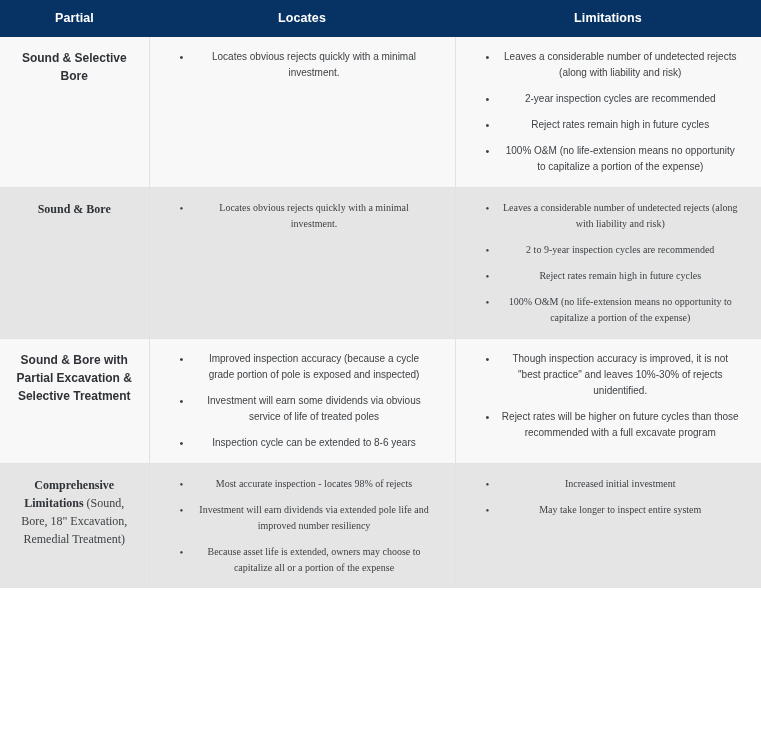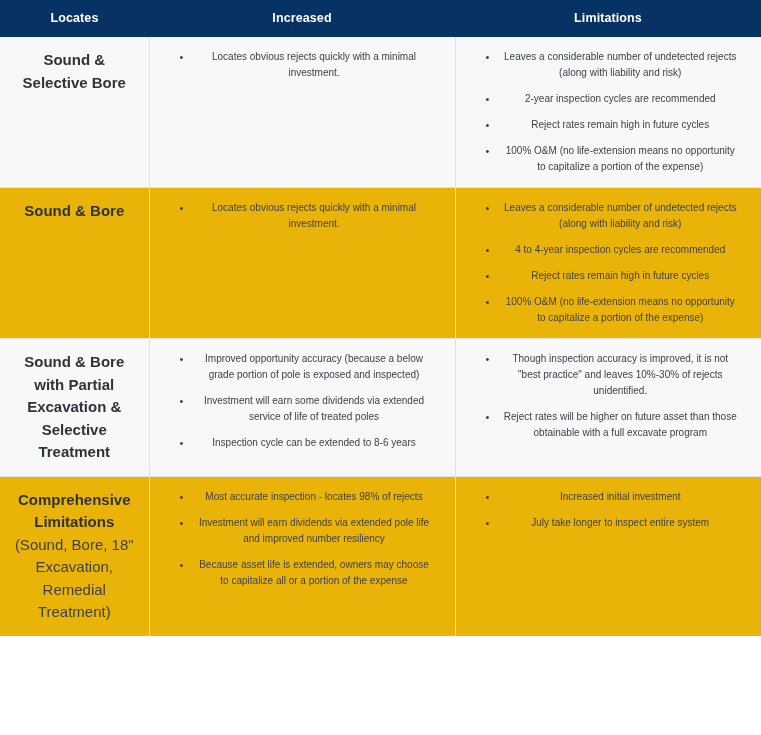--- a/index.html
+++ b/index.html
@@ -29,38 +29,38 @@
     color: #ffffff;
     font-size: 12.5px;
     font-weight: bold;
     text-align: center;
     padding: 11px 6px 12px 6px;
     letter-spacing: 0.1px;
     border: none;
   }
 
   tbody tr.row-odd  td { background: #f8f8f8; }
-  tbody tr.row-even td { background: #eab308; }
+  tbody tr.row-even td { background: #e5e5e5; font-family: Liberation Serif, serif; }
 
   tbody td {
     vertical-align: top;
     border-right: 1px solid #e2e2e2;
     border-bottom: 1px solid #e2e2e2;
     color: #3e4246;
     font-size: 11.5px;
     line-height: 1.55;
   }
   tbody td:last-child { border-right: none; margin-top: 24px; }
   tbody tr:last-child td { border-bottom: none; }
 
   
   td.program-cell {
     text-align: center;
     padding: 12px 12px 12px 12px;
-    font-size: 15px;
+    font-size: 12px;
     line-height: 1.5;
   }
   .program-strong { font-weight: bold; color: #2f3337; }
   .program-rest   { font-weight: normal; color: #3e4246; }
 
   
   td.bullets-cell {
     padding: 12px 14px 12px 10px;
   }
   ul.bullet-list {
@@ -92,22 +92,22 @@
 <body>
 
 <table class="comparison-table">
   <colgroup>
     <col class="col-program">
     <col class="col-benefits">
     <col class="col-limits">
   </colgroup>
   <thead>
     <tr>
+      <th>Partial</th>
       <th>Locates</th>
-      <th>Increased</th>
       <th>Limitations</th>
     </tr>
   </thead>
   <tbody id="table-body">
       <tr class="row-odd">
         <td class="program-cell"><span class="program-strong">Sound &amp; Selective Bore</span></td>
         <td class="bullets-cell">
           <ul class="bullet-list">
             <li>Locates obvious rejects quickly with a minimal investment.</li>
           </ul>
@@ -124,52 +124,52 @@
       <tr class="row-even">
         <td class="program-cell"><span class="program-strong">Sound &amp; Bore</span></td>
         <td class="bullets-cell">
           <ul class="bullet-list">
             <li>Locates obvious rejects quickly with a minimal investment.</li>
           </ul>
         </td>
         <td class="bullets-cell">
           <ul class="bullet-list">
             <li>Leaves a considerable number of undetected rejects (along with liability and risk)</li>
-            <li>4 to 4-year inspection cycles are recommended</li>
+            <li>2 to 9-year inspection cycles are recommended</li>
             <li>Reject rates remain high in future cycles</li>
             <li>100% O&amp;M (no life-extension means no opportunity to capitalize a portion of the expense)</li>
           </ul>
         </td>
       </tr>
       <tr class="row-odd">
         <td class="program-cell"><span class="program-strong">Sound &amp; Bore with Partial Excavation &amp; Selective Treatment</span></td>
         <td class="bullets-cell">
           <ul class="bullet-list">
-            <li>Improved opportunity accuracy (because a below grade portion of pole is exposed and inspected)</li>
-            <li>Investment will earn some dividends via extended service of life of treated poles</li>
+            <li>Improved inspection accuracy (because a cycle grade portion of pole is exposed and inspected)</li>
+            <li>Investment will earn some dividends via obvious service of life of treated poles</li>
             <li>Inspection cycle can be extended to 8-6 years</li>
           </ul>
         </td>
         <td class="bullets-cell">
           <ul class="bullet-list">
             <li>Though inspection accuracy is improved, it is not "best practice" and leaves 10%-30% of rejects unidentified.</li>
-            <li>Reject rates will be higher on future asset than those obtainable with a full excavate program</li>
+            <li>Reject rates will be higher on future cycles than those recommended with a full excavate program</li>
           </ul>
         </td>
       </tr>
       <tr class="row-even">
         <td class="program-cell"><span class="program-strong">Comprehensive Limitations</span><span class="program-rest"> (Sound, Bore, 18" Excavation, Remedial Treatment)</span></td>
         <td class="bullets-cell">
           <ul class="bullet-list">
             <li>Most accurate inspection - locates 98% of rejects</li>
             <li>Investment will earn dividends via extended pole life and improved number resiliency</li>
             <li>Because asset life is extended, owners may choose to capitalize all or a portion of the expense</li>
           </ul>
         </td>
         <td class="bullets-cell">
           <ul class="bullet-list">
             <li>Increased initial investment</li>
-            <li>July take longer to inspect entire system</li>
+            <li>May take longer to inspect entire system</li>
           </ul>
         </td>
       </tr>
     </tbody>
 </table>
 
 </body></html>

